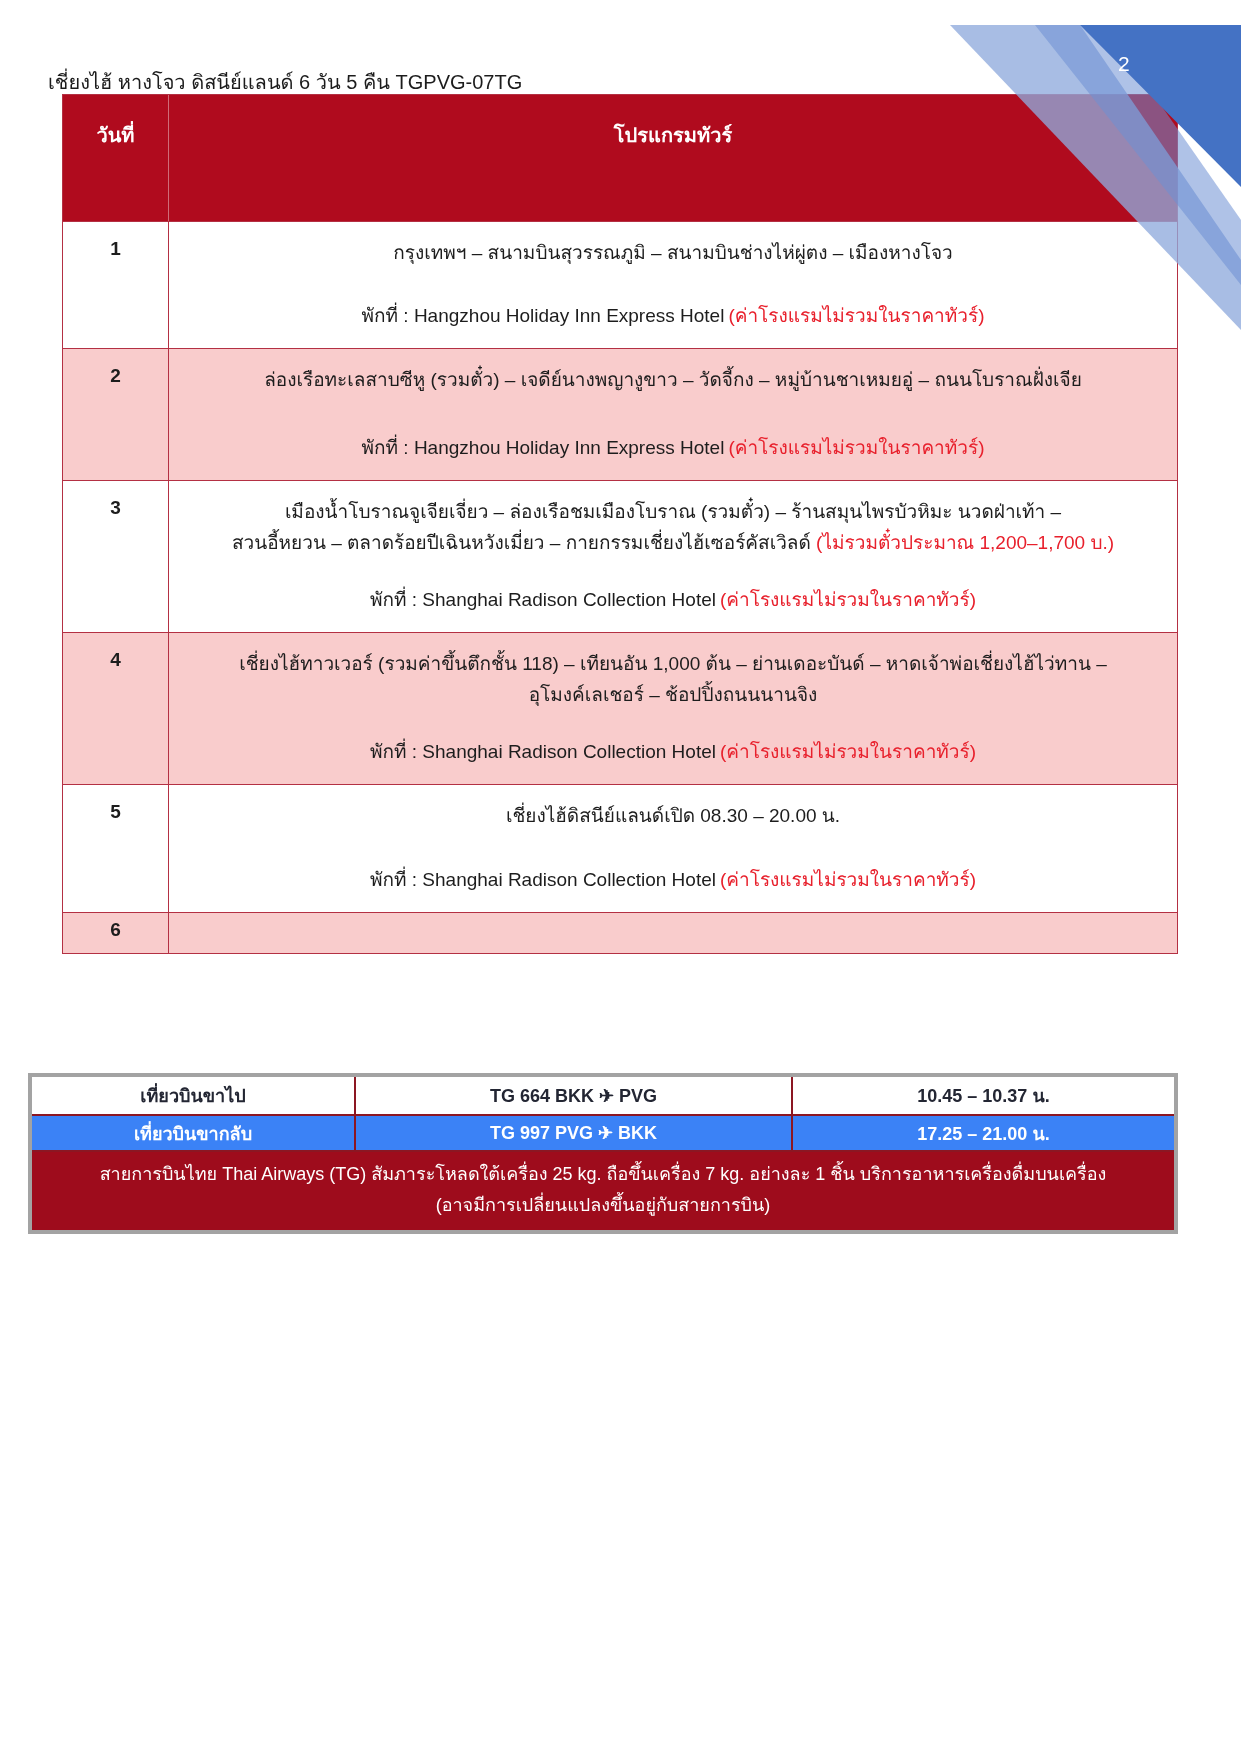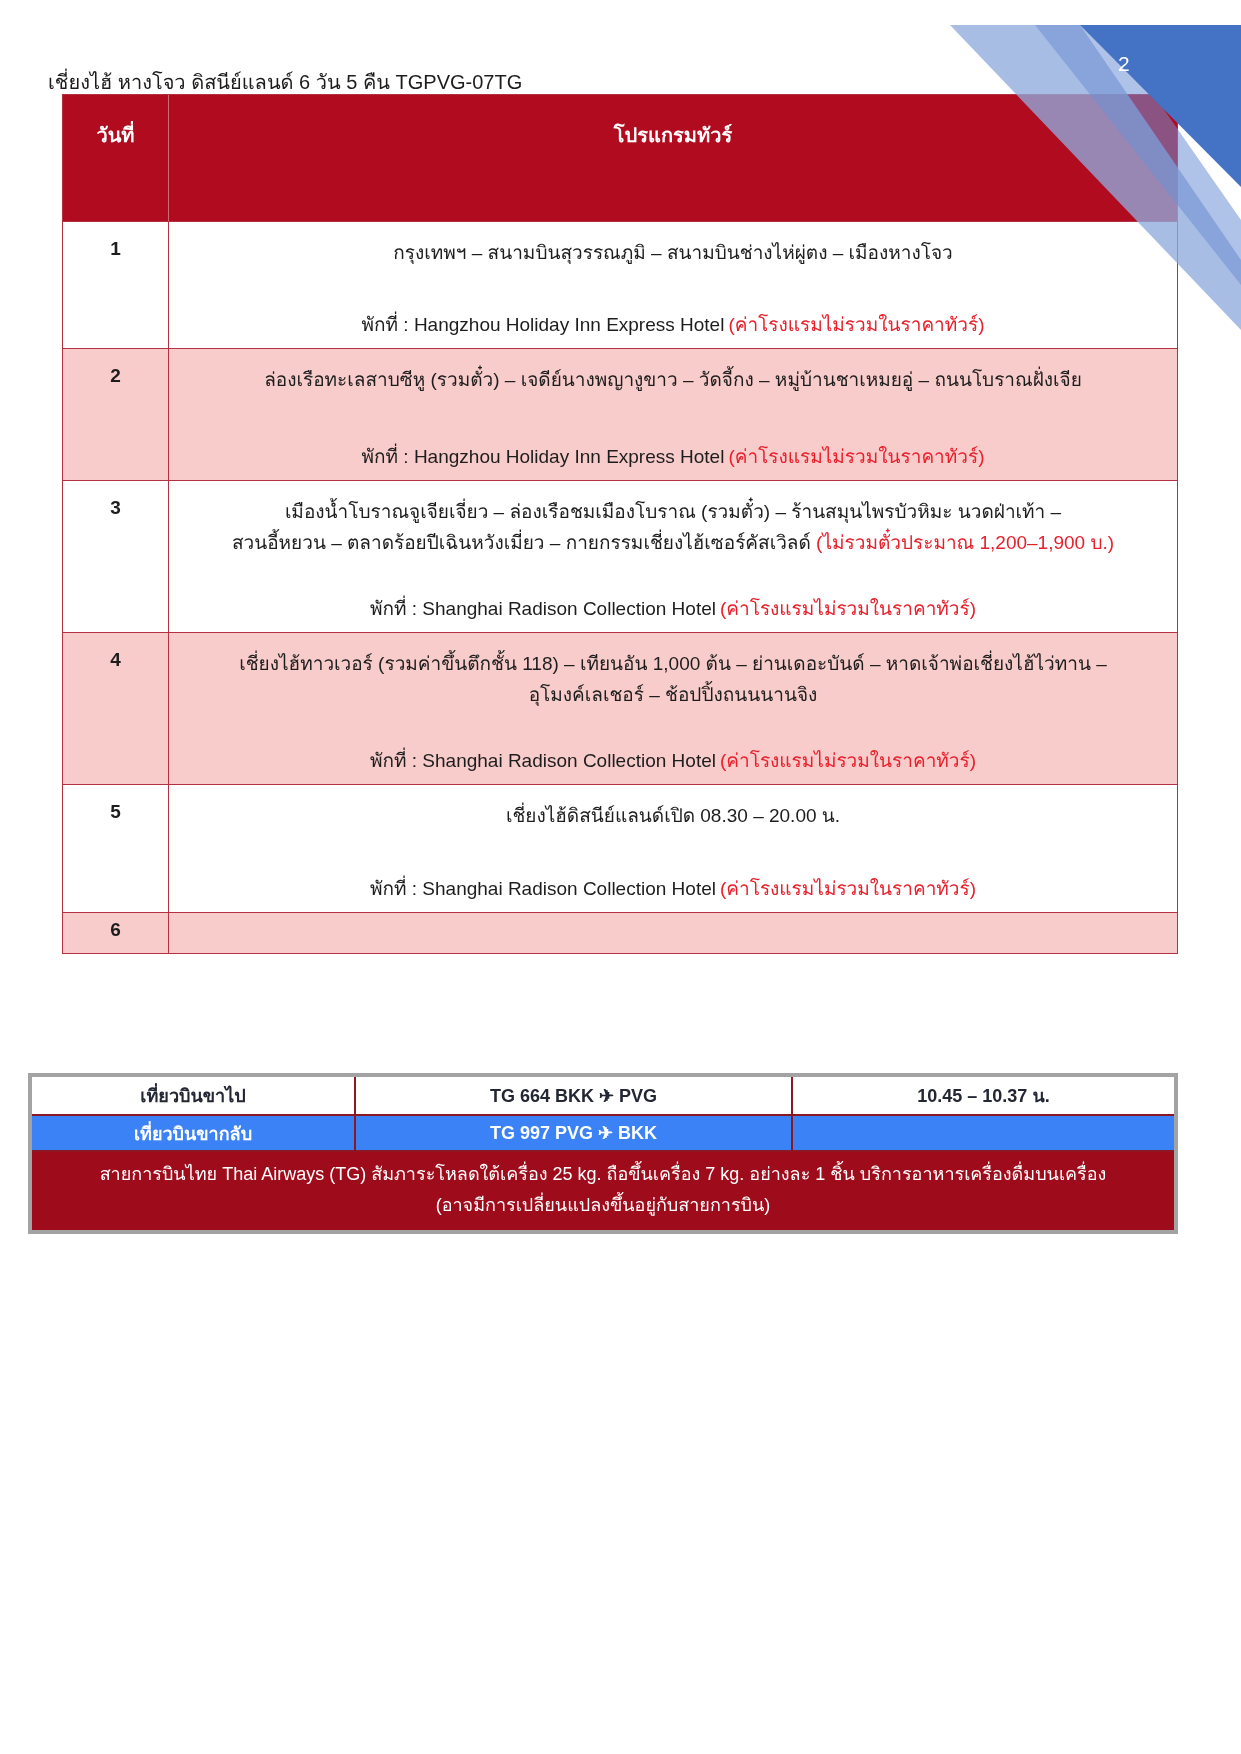--- a/index.html
+++ b/index.html
@@ -15,21 +15,21 @@
   
   .itable{position:absolute;left:62px;top:94px;width:1114px;border:1px solid #B43043;z-index:1;}
   .ithead{height:126px;background:#B00B1E;display:flex;color:#ffffff;font-weight:bold;font-size:20px;}
   .ithead .hday{width:106px;border-right:1px solid rgba(255,255,255,.4);text-align:center;padding-top:24px;box-sizing:border-box;}
   .ithead .hprog{flex:1;text-align:center;padding-top:24px;}
   .t-row{display:flex;border-top:1px solid #B43043;box-sizing:border-box;background:#ffffff;}
   .t-row.pink{background:#F9CCCC;}
   .day-cell{width:106px;border-right:1px solid #B43043;text-align:center;padding-top:16px;
             font-weight:bold;font-size:19px;box-sizing:border-box;flex-shrink:0;}
   .prog-cell{flex:1;display:flex;flex-direction:column;align-items:center;
-             padding:15px 24px 9px;font-size:19px;text-align:center;box-sizing:border-box;}
+             padding:15px 24px 18px;font-size:19px;text-align:center;box-sizing:border-box;}
   .prog-cell .line{line-height:31px;}
   .red{color:#E8202C;}
   .stay{margin-top:auto;line-height:29px;}
   .stay .red{margin-left:4px;}
   .r1{height:127px;} .r2{height:132px;} .r3{height:152px;} .r4{height:152px;} .r5{height:128px;}
   .r6{height:41px;}
   .r5 .prog-cell{justify-content:space-between;}
   .r6 .prog-cell{justify-content:center;padding:4px 24px;}
   
   .ftable{position:absolute;left:28px;top:1073px;width:1150px;border:4px solid #a3a3a3;z-index:1;box-sizing:border-box;}
@@ -78,21 +78,21 @@
       </div>
       <div class="stay"><span>พักที่ :  Hangzhou Holiday Inn Express Hotel</span><span class="red">(ค่าโรงแรมไม่รวมในราคาทัวร์)</span></div>
     </div>
   </div>
 
   <div class="t-row r3">
     <div class="day-cell">3</div>
     <div class="prog-cell">
       <div class="lines">
         <div class="line"><span>เมืองน้ำโบราณจูเจียเจี่ยว – ล่องเรือชมเมืองโบราณ (รวมตั๋ว) – ร้านสมุนไพรบัวหิมะ นวดฝ่าเท้า –</span></div>
-        <div class="line"><span>สวนอี้หยวน – ตลาดร้อยปีเฉินหวังเมี่ยว – กายกรรมเชี่ยงไฮ้เซอร์คัสเวิลด์ </span><span class="red">(ไม่รวมตั๋วประมาณ 1,200–1,900 บ.)</span></div>
+        <div class="line"><span>สวนอี้หยวน – ตลาดร้อยปีเฉินหวังเมี่ยว – กายกรรมเชี่ยงไฮ้เซอร์คัสเวิลด์ </span><span class="red">(ไม่รวมตั๋วประมาณ 1,200–1,700 บ.)</span></div>
       </div>
       <div class="stay"><span>พักที่ : Shanghai Radison Collection Hotel</span><span class="red">(ค่าโรงแรมไม่รวมในราคาทัวร์)</span></div>
     </div>
   </div>
 
   <div class="t-row pink r4">
     <div class="day-cell">4</div>
     <div class="prog-cell">
       <div class="lines">
         <div class="line"><span>เชี่ยงไฮ้ทาวเวอร์ (รวมค่าขึ้นตึกชั้น 118) – เทียนอัน 1,000 ต้น – ย่านเดอะบันด์ – หาดเจ้าพ่อเชี่ยงไฮ้ไว่ทาน –</span></div>
@@ -117,18 +117,19 @@
 
 <div class="ftable">
   <div class="f-row f-row1">
     <div class="fc1">เที่ยวบินขาไป</div>
     <div class="fc2">TG 664  BKK ✈ PVG</div>
     <div class="fc3">10.45 – 10.37 น.</div>
   </div>
   <div class="f-row f-row2">
     <div class="fc1">เที่ยวบินขากลับ</div>
     <div class="fc2">TG 997 PVG ✈ BKK</div>
+    <div class="fc3">17.25 – 21.00 น.</div>
   </div>
   <div class="f-note">
     <div>สายการบินไทย Thai Airways (TG) สัมภาระโหลดใต้เครื่อง 25 kg. ถือขึ้นเครื่อง 7 kg. อย่างละ 1 ชิ้น บริการอาหารเครื่องดื่มบนเครื่อง</div>
     <div>(อาจมีการเปลี่ยนแปลงขึ้นอยู่กับสายการบิน)</div>
   </div>
 </div>
 
 </body></html>

